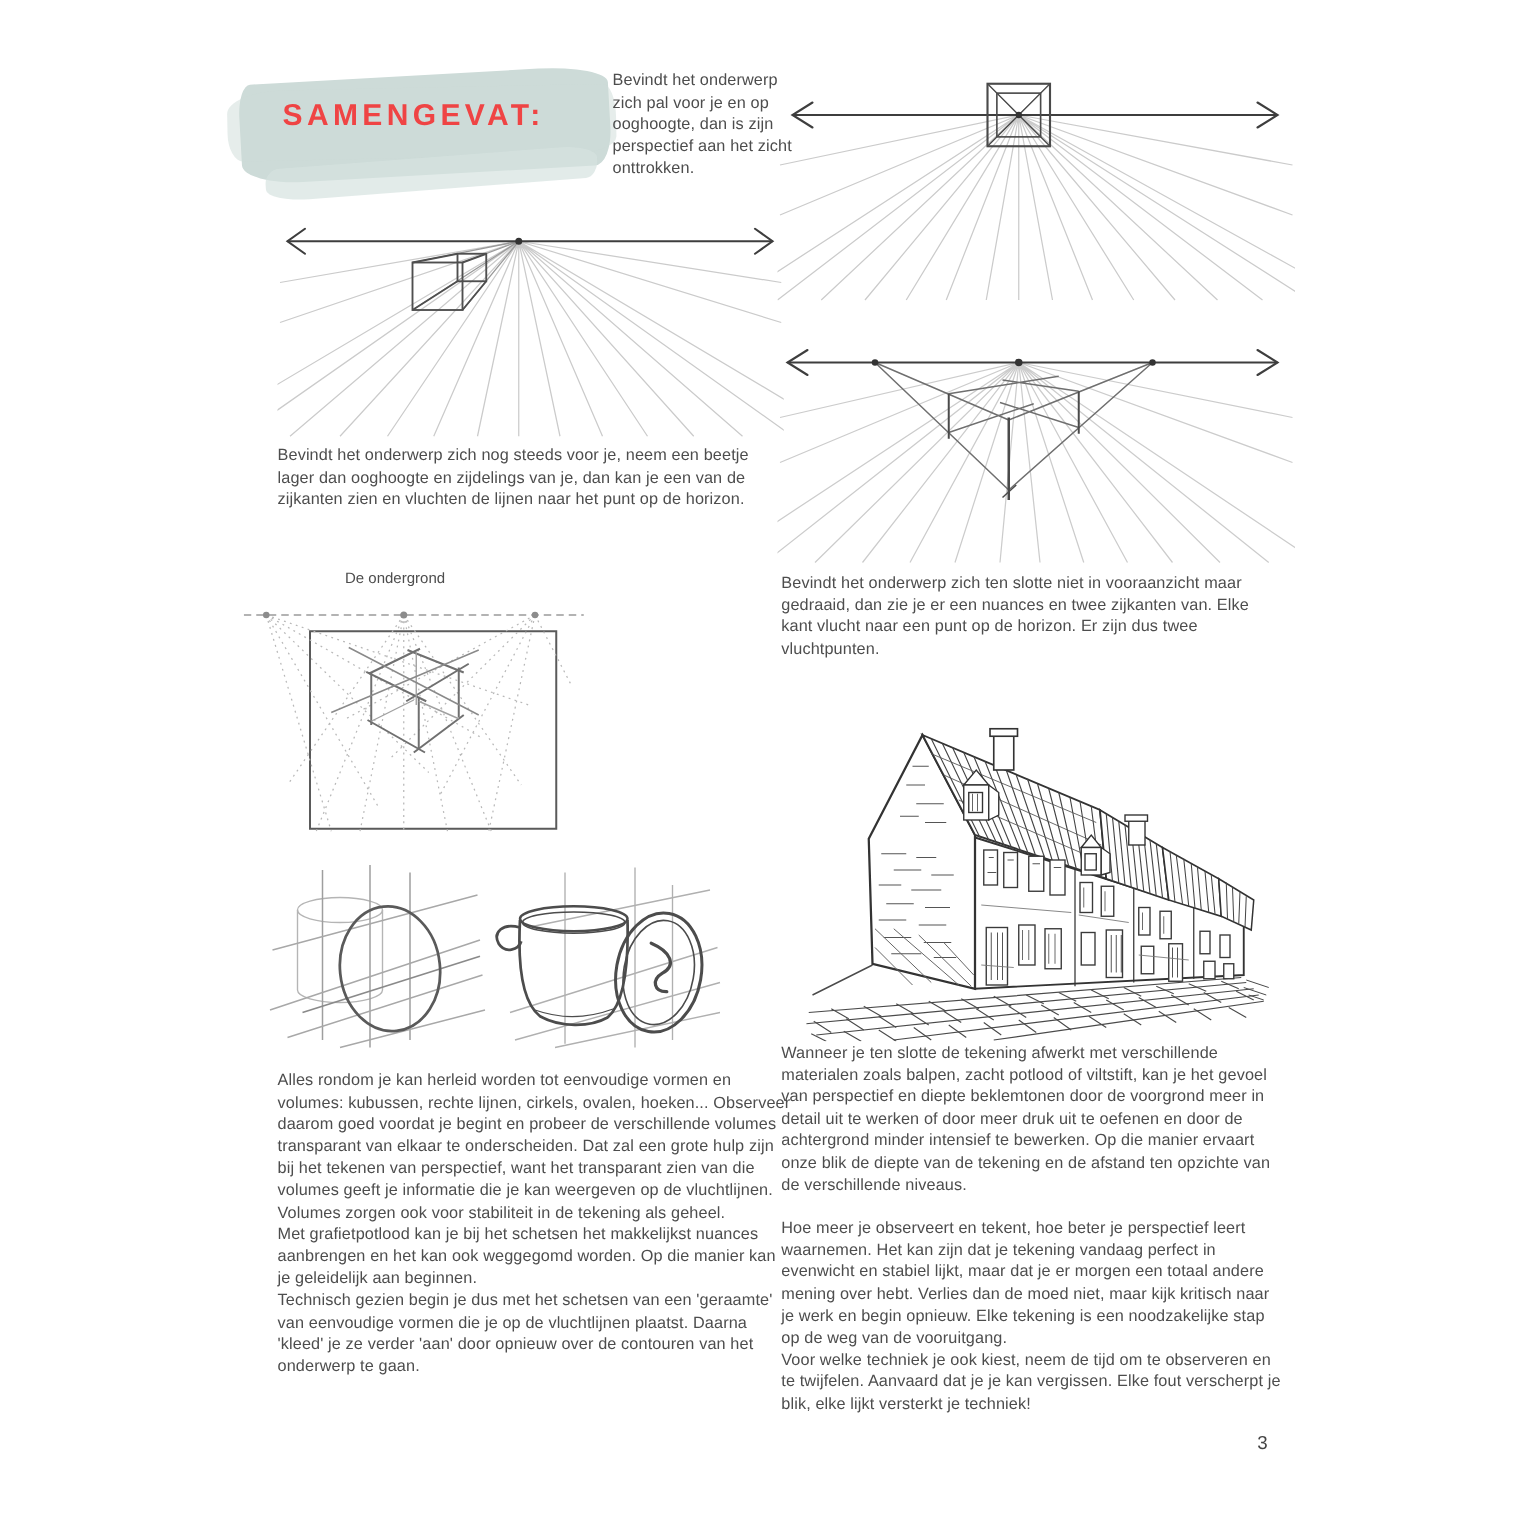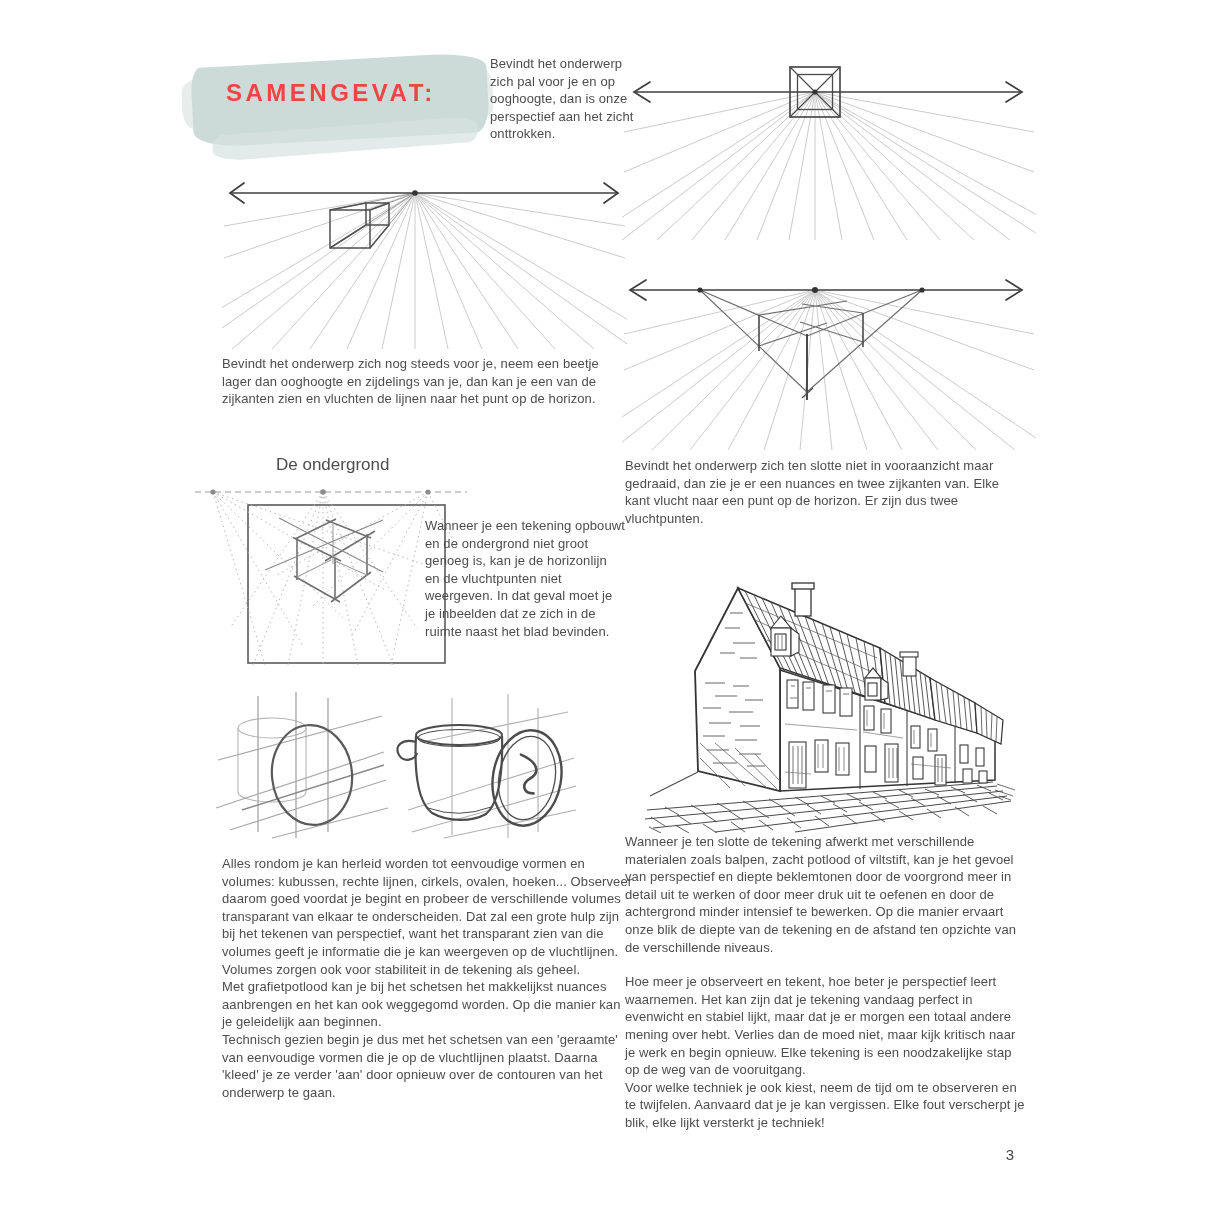--- a/index.html
+++ b/index.html
@@ -13,32 +13,32 @@
          border-radius:10px 55px 14px 48px / 26px 14px 30px 16px;}
   .brush::before{content:"";position:absolute;left:-10px;top:10px;width:105%;height:70%;
          background:#cddbd8;opacity:.5;transform:rotate(2deg);
          border-radius:45px 10px 40px 12px / 18px 26px 14px 22px;}
   .brush::after{content:"";position:absolute;left:18px;bottom:-12px;width:90%;height:26px;
          background:#d6e2df;opacity:.7;transform:rotate(-1.2deg);
          border-radius:12px 30px 10px 34px / 12px 10px 14px 10px;}
   .title{position:absolute;left:226px;top:79px;margin:0;font-size:24px;font-weight:700;
          letter-spacing:3.5px;color:#ef4444;}
   .fig{position:absolute;}
-  .label{position:absolute;color:#4d4d4d;font-size:17px;}
+  .label{position:absolute;color:#4d4d4d;font-size:12px;}
   .pagenum{position:absolute;left:998px;top:1146px;width:24px;text-align:center;
            font-size:15px;color:#454545;}
 </style>
 </head>
 <body>
 
 <div class="page">
 
   <div class="brush"></div>
   <h1 class="title">SAMENGEVAT:</h1>
-  <div class="txt" style="left:490px;top:55px;width:158px;">Bevindt het onderwerp zich pal voor je en op ooghoogte, dan is onze perspectief aan het zicht onttrokken.</div>
+  <div class="txt" style="left:490px;top:55px;width:158px;">Bevindt het onderwerp zich pal voor je en op ooghoogte, dan is zijn perspectief aan het zicht onttrokken.</div>
 
   <svg class="fig" style="left:622px;top:52px;" width="414" height="190" viewBox="0 0 414 190">
     <path d="M193 40 L-35 188 M193 40 L0 188 M193 40 L35 188 M193 40 L70 188 M193 40 L103 188 M193 40 L135 188 M193 40 L167 188 M193 40 L193 188 M193 40 L220 188 M193 40 L252 188 M193 40 L285 188 M193 40 L318 188 M193 40 L352 188 M193 40 L388 188 M193 40 L425 188 M193 40 L460 188 M193 40 L2 80 M193 40 L2 120 M193 40 L412 80 M193 40 L412 120" stroke="#cbcbcb" stroke-width="1" fill="none"></path>
     <path d="M12 40 L400 40" stroke="#3e3e3e" stroke-width="1.7" fill="none"></path>
     <path d="M28 30 L12 40 L28 50" stroke="#3e3e3e" stroke-width="1.7" fill="none" stroke-linecap="round"></path>
     <path d="M384 30 L400 40 L384 50" stroke="#3e3e3e" stroke-width="1.7" fill="none" stroke-linecap="round"></path>
     <g fill="none" stroke="#4a4a4a">
       <rect x="168" y="15" width="50" height="50" stroke-width="1.7"></rect>
       <rect x="175.5" y="22.5" width="35" height="35" stroke-width="1.3"></rect>
       <path d="M168 15 L218 65 M218 15 L168 65" stroke-width="1.1"></path>
@@ -91,21 +91,20 @@
     <circle cx="233" cy="14" r="2.6" fill="#8c8c8c"></circle>
     <g fill="none" stroke="#707070" stroke-width="1.6">
       <path d="M100 61 L141 41 M131 42 L176 60 M98 59.5 L146 83 M130 83 L180 53"></path>
       <path d="M102 60 L102 102 M140 80 L140 122 M172 56 L172 96"></path>
       <path d="M99 98 L145 124 M136 124 L176 94"></path>
       <path d="M138 44 L138 86 M102 99 L136 82 M172 97 L140 83" stroke="#a0a0a0" stroke-width="1.1"></path>
       <path d="M70 92 L188 42 M84 40 L188 94" stroke="#8a8a8a" stroke-width="1.2"></path>
     </g>
   </svg>
 
-  <div class="txt" style="left:425px;top:517px;width:200px;">Wanneer je een tekening opbouwt en de ondergrond niet groot genoeg is, kan je de horizonlijn en de vluchtpunten niet weergeven. In dat geval moet je je inbeelden dat ze zich in de ruimte naast het blad bevinden.</div>
 
   <svg class="fig" style="left:212px;top:690px;" width="375" height="155" viewBox="0 0 375 155">
     <g fill="none">
       <ellipse cx="60" cy="38" rx="34" ry="10" stroke="#b5b5b5" stroke-width="1.1"></ellipse>
       <path d="M26 38 L26 102 M94 38 L94 102 M26 102 A34 10 0 0 0 94 102" stroke="#b5b5b5" stroke-width="1.1"></path>
       <path d="M46 6 L46 142 M84 2 L84 148 M116 8 L116 142" stroke="#9e9e9e" stroke-width="1.2"></path>
       <path d="M6 70 L170 26 M4 118 L172 62 M18 140 L174 90 M60 148 L176 118" stroke="#a8a8a8" stroke-width="1.2"></path>
       <path d="M30 120 L172 75" stroke="#8a8a8a" stroke-width="1.4"></path>
       <ellipse cx="100" cy="85" rx="40" ry="50" transform="rotate(-6 100 85)" stroke="#5a5a5a" stroke-width="2.2"></ellipse>
     </g>

